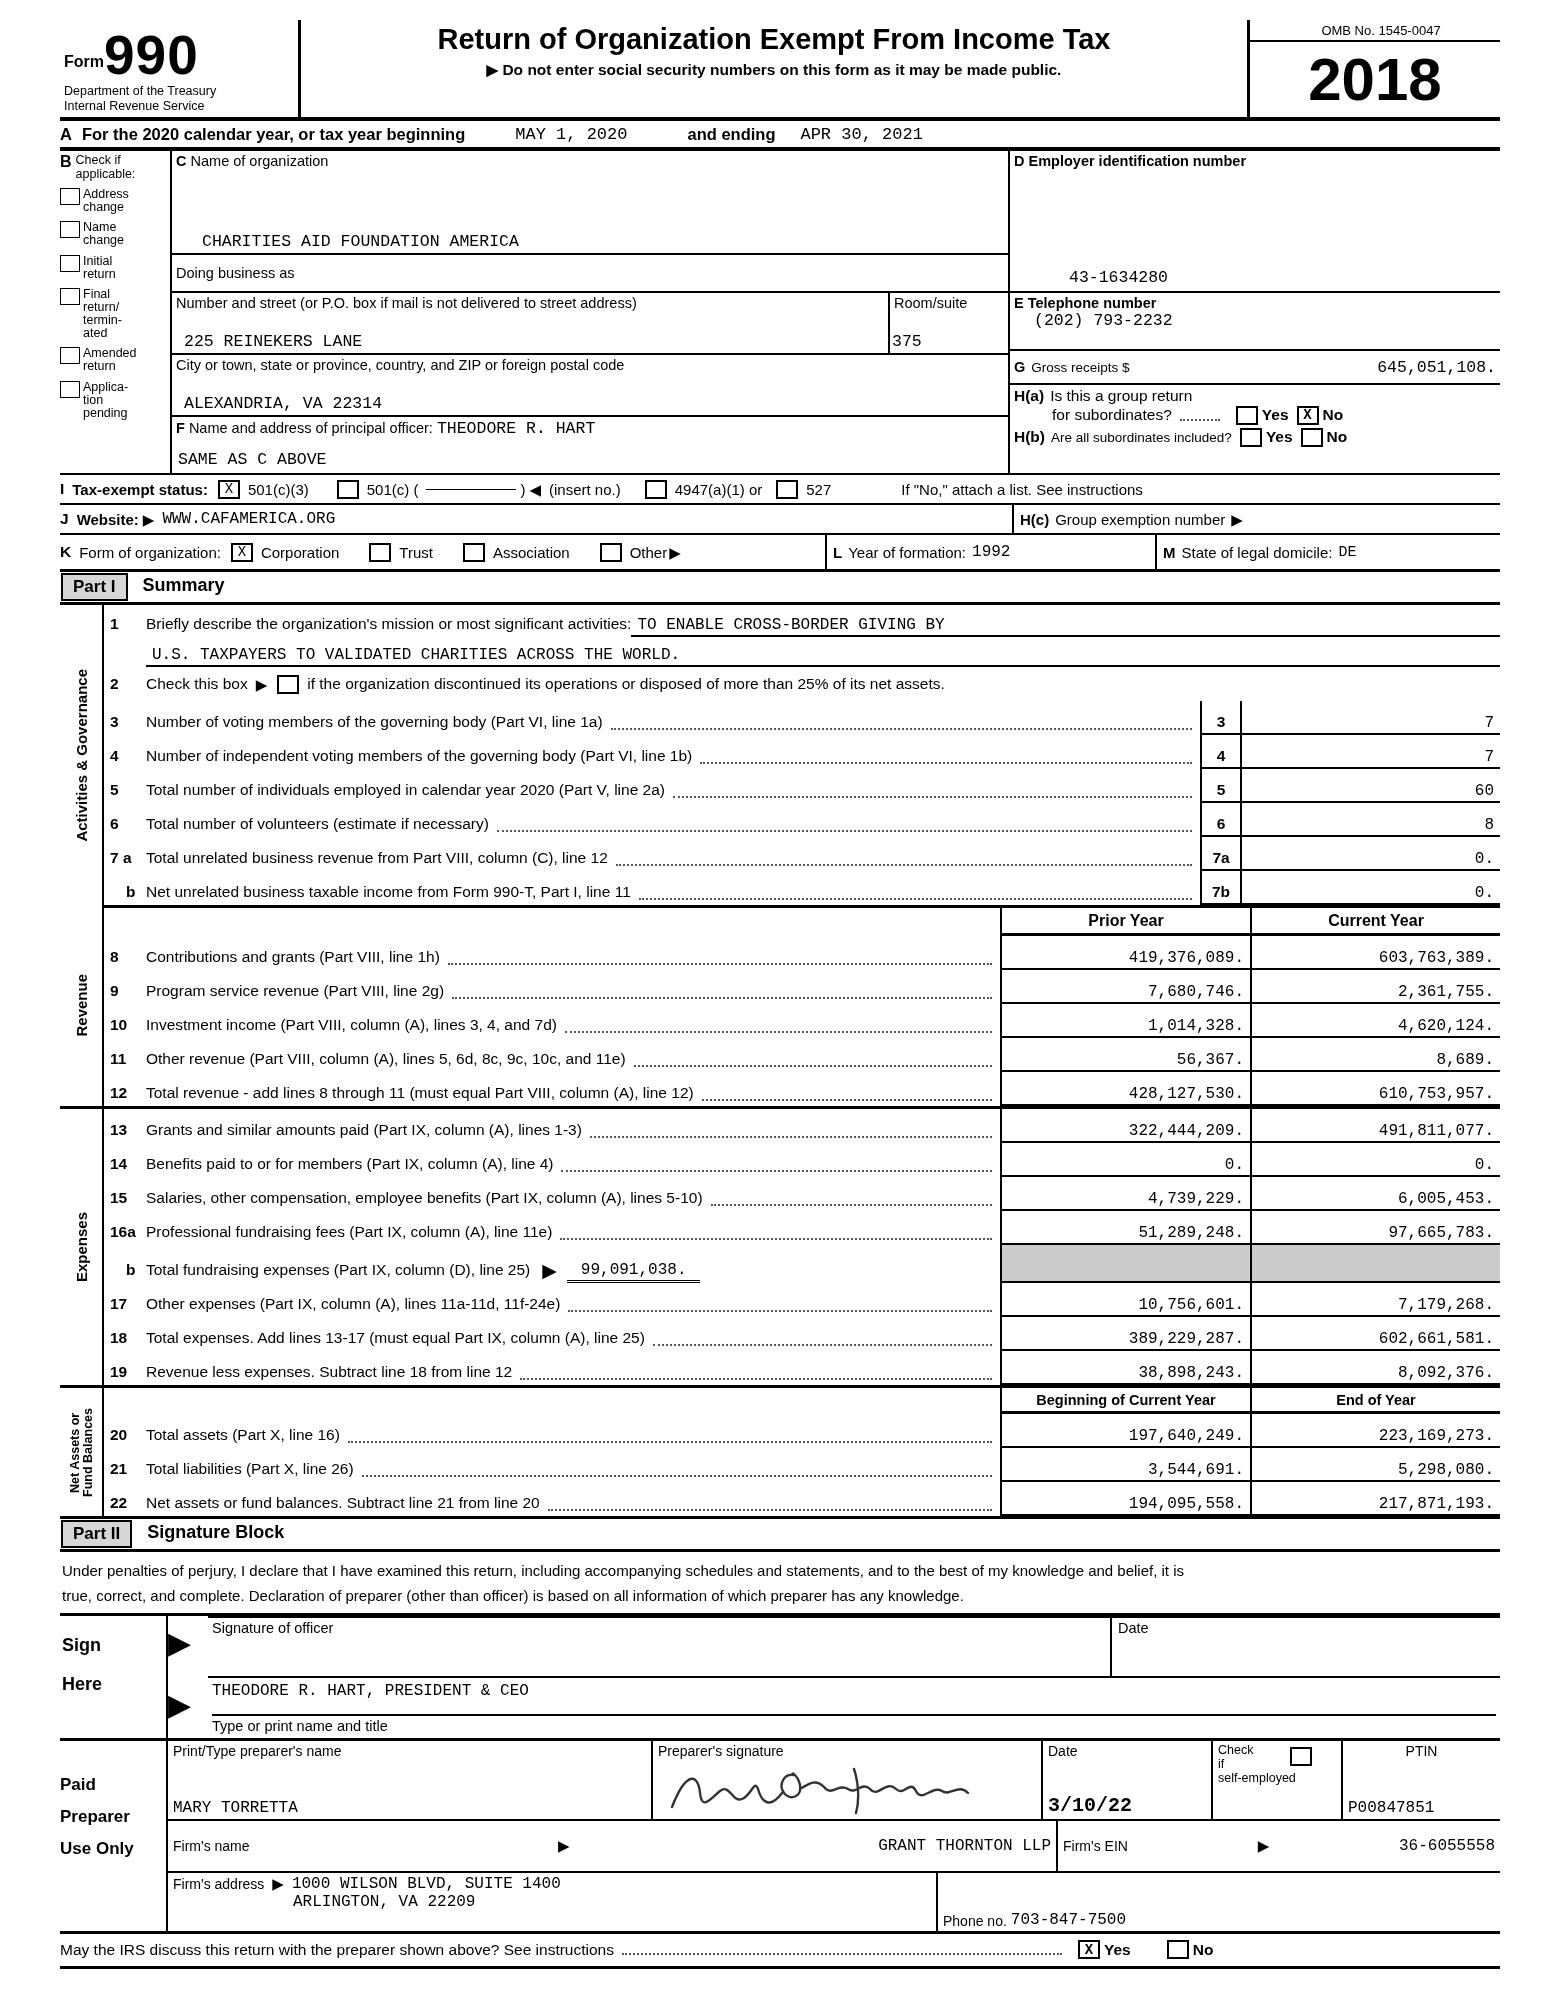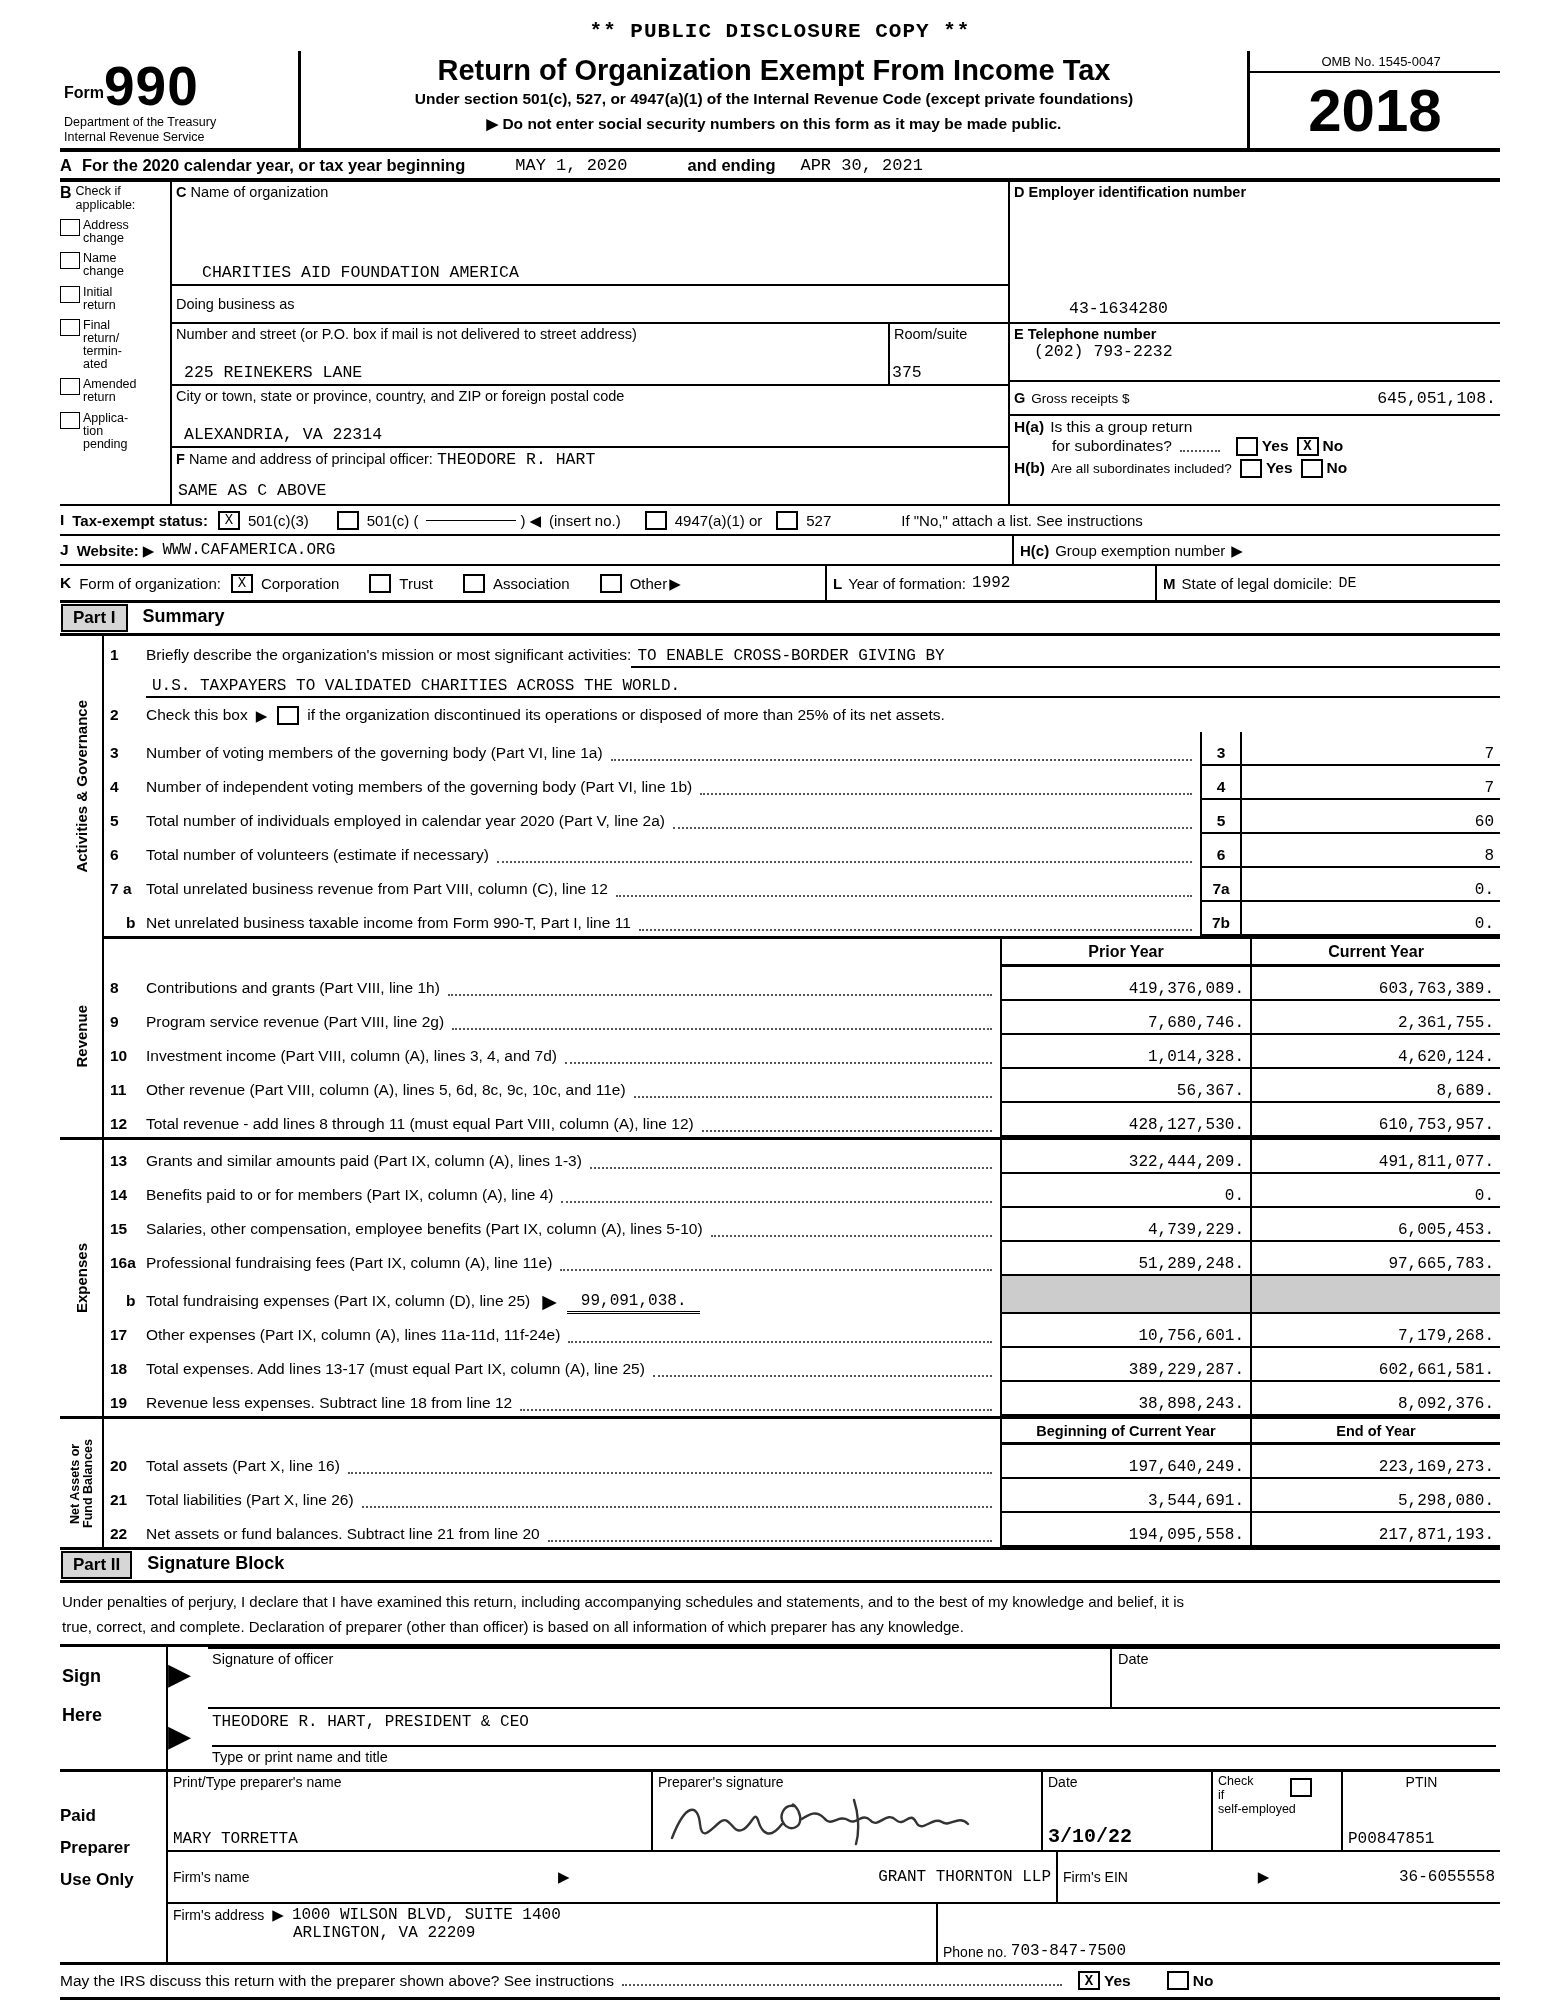--- a/index.html
+++ b/index.html
@@ -132,36 +132,34 @@
   .sigsvg { position:relative; margin-top:-14px; }
 
   .mayrow { display:flex; align-items:center; border-top:3px solid #000; border-bottom:3px solid #000;
             min-height:38px; font-size:15.5px; }
 </style>
 </head>
 <body>
 
 <div class="page">
 
-  <div class="disclosure">** PUBLIC DISCLOSURE COPY **</div>
 
   <div class="hgrid">
     <div class="hleft">
       <div class="hform">
         <span class="fw">Form</span>
         <span class="fn">990</span>
       </div>
       <div class="hdept">
         <div>Department of the Treasury</div>
         <div>Internal Revenue Service</div>
       </div>
     </div>
     <div class="hcent">
       <div class="htitle">Return of Organization Exempt From Income Tax</div>
-      <div class="hsub">Under section 501(c), 527, or 4947(a)(1) of the Internal Revenue Code (except private foundations)</div>
       <div class="hbul"><span class="arr">▶</span>
         <span>Do not enter social security numbers on this form as it may be made public.</span></div>
     </div>
     <div class="hright">
       <div class="homb">OMB No. 1545-0047</div>
       <div class="hyear">2018</div>
     </div>
   </div>
 
   <div class="lineA">

